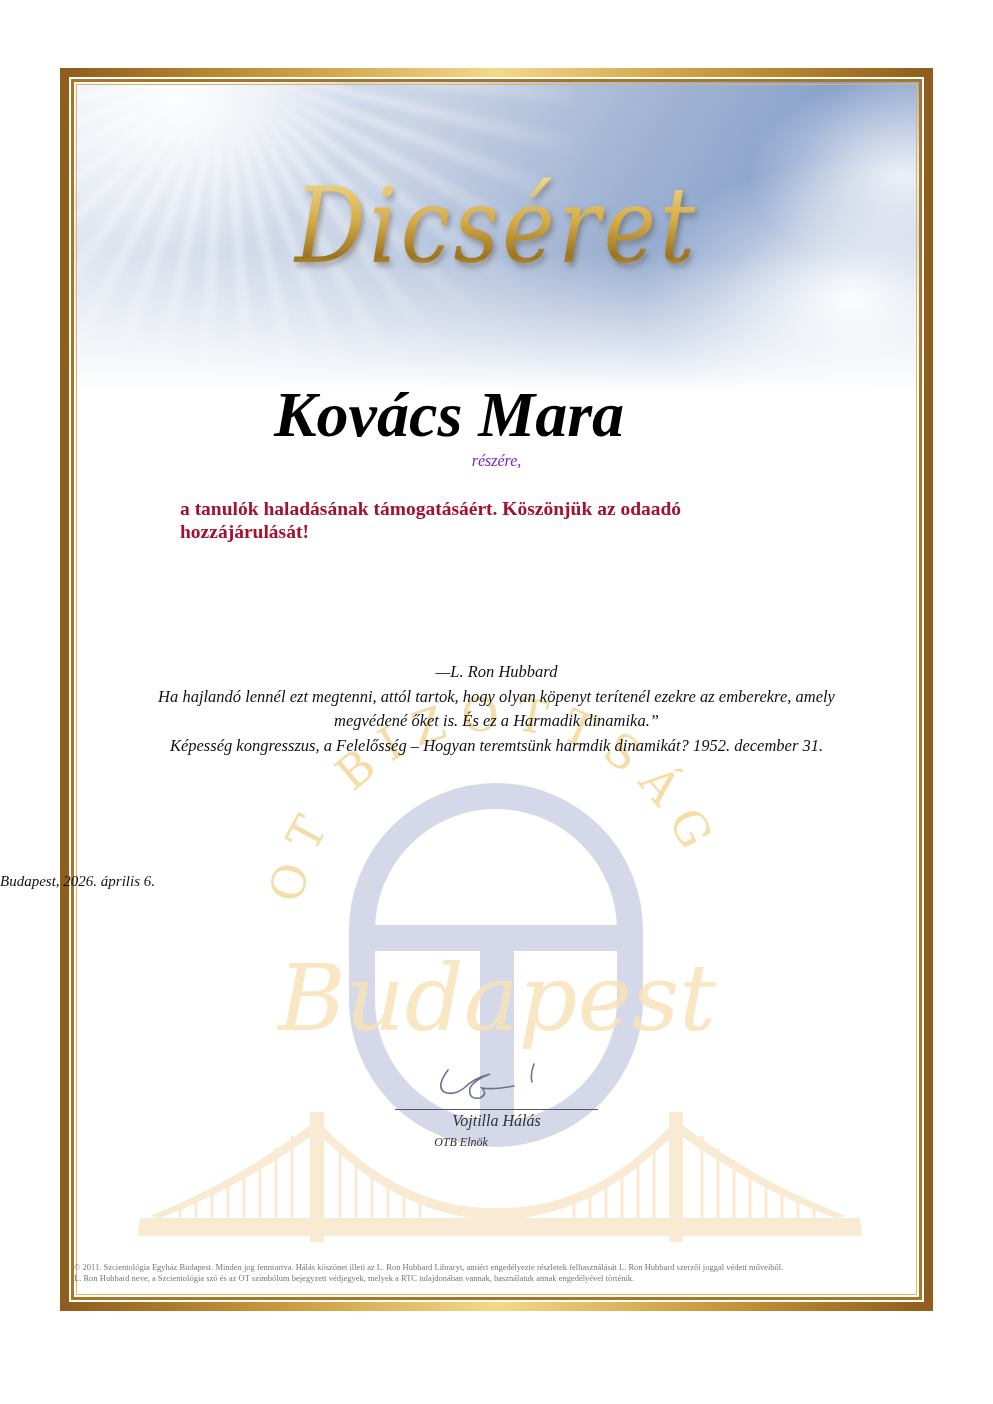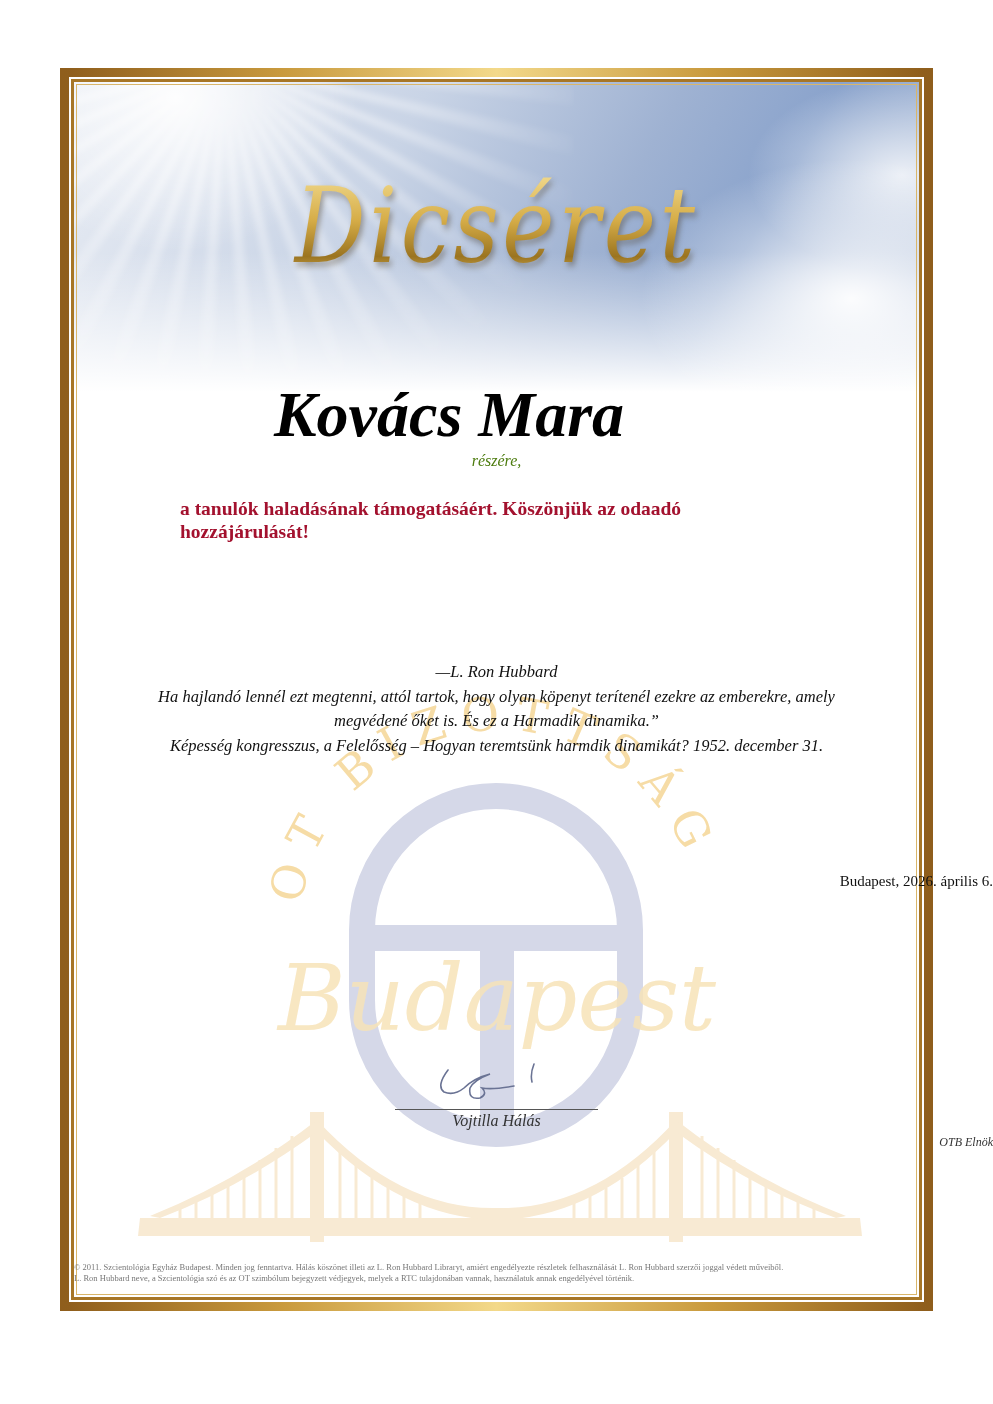--- a/index.html
+++ b/index.html
@@ -47,43 +47,43 @@
     filter: drop-shadow(3px 4px 3px rgba(60,40,10,0.35));
     transform: scaleX(0.85);
   }
   .watermark { position: absolute; left: 0; top: 0; width: 993px; height: 1404px; pointer-events: none; }
   .recipient {
     position: absolute; left: 0; width: 898px; top: 378px; text-align: center;
     font-family: "Liberation Serif", serif; font-weight: bold; font-style: italic; font-size: 64px; color: #000;
   }
   .for-label {
     position: absolute; left: 0; width: 993px; top: 452px; text-align: center;
-    font-style: italic; font-size: 16px; color: #4d7c0f;
+    font-style: italic; font-size: 16px; color: #6d28d9;
   }
   .reason {
     position: absolute; left: 180px; width: 633px; top: 497px; text-align: left;
     font-weight: bold; font-size: 19.5px; line-height: 23px; color: #a3112e;
   }
   .quote {
     position: absolute; left: 130px; width: 733px; top: 660px; text-align: center;
     font-style: italic; font-size: 16.5px; line-height: 24.5px; color: #111;
   }
   .quote div { margin: 0; }
   .date {
-    position: absolute; left: 0; width: 993px; top: 873px; text-align: right;
-    font-size: 15px; color: #111;
+    position: absolute; left: 0; width: 993px; top: 873px; text-align: left;
+    font-style: italic; font-size: 15px; color: #111;
   }
   .signature { position: absolute; left: 430px; top: 1058px; width: 130px; height: 45px; }
   .sig-line { position: absolute; left: 395px; top: 1109px; width: 203px; height: 0; border-top: 1px solid #555; }
   .signer-name {
     position: absolute; left: 0; width: 993px; top: 1112px; text-align: center;
     font-style: italic; font-size: 16px; color: #333;
   }
   .signer-title {
-    position: absolute; left: 0; width: 993px; top: 1135px; text-align: right;
+    position: absolute; left: 0; width: 922px; top: 1135px; text-align: center;
     font-style: italic; font-size: 12px; color: #333;
   }
   .copyright {
     position: absolute; left: 74px; width: 845px; top: 1262px; text-align: left;
     font-size: 8.5px; line-height: 11px; color: #777;
   }
 </style>
 </head>
 <body>
 

